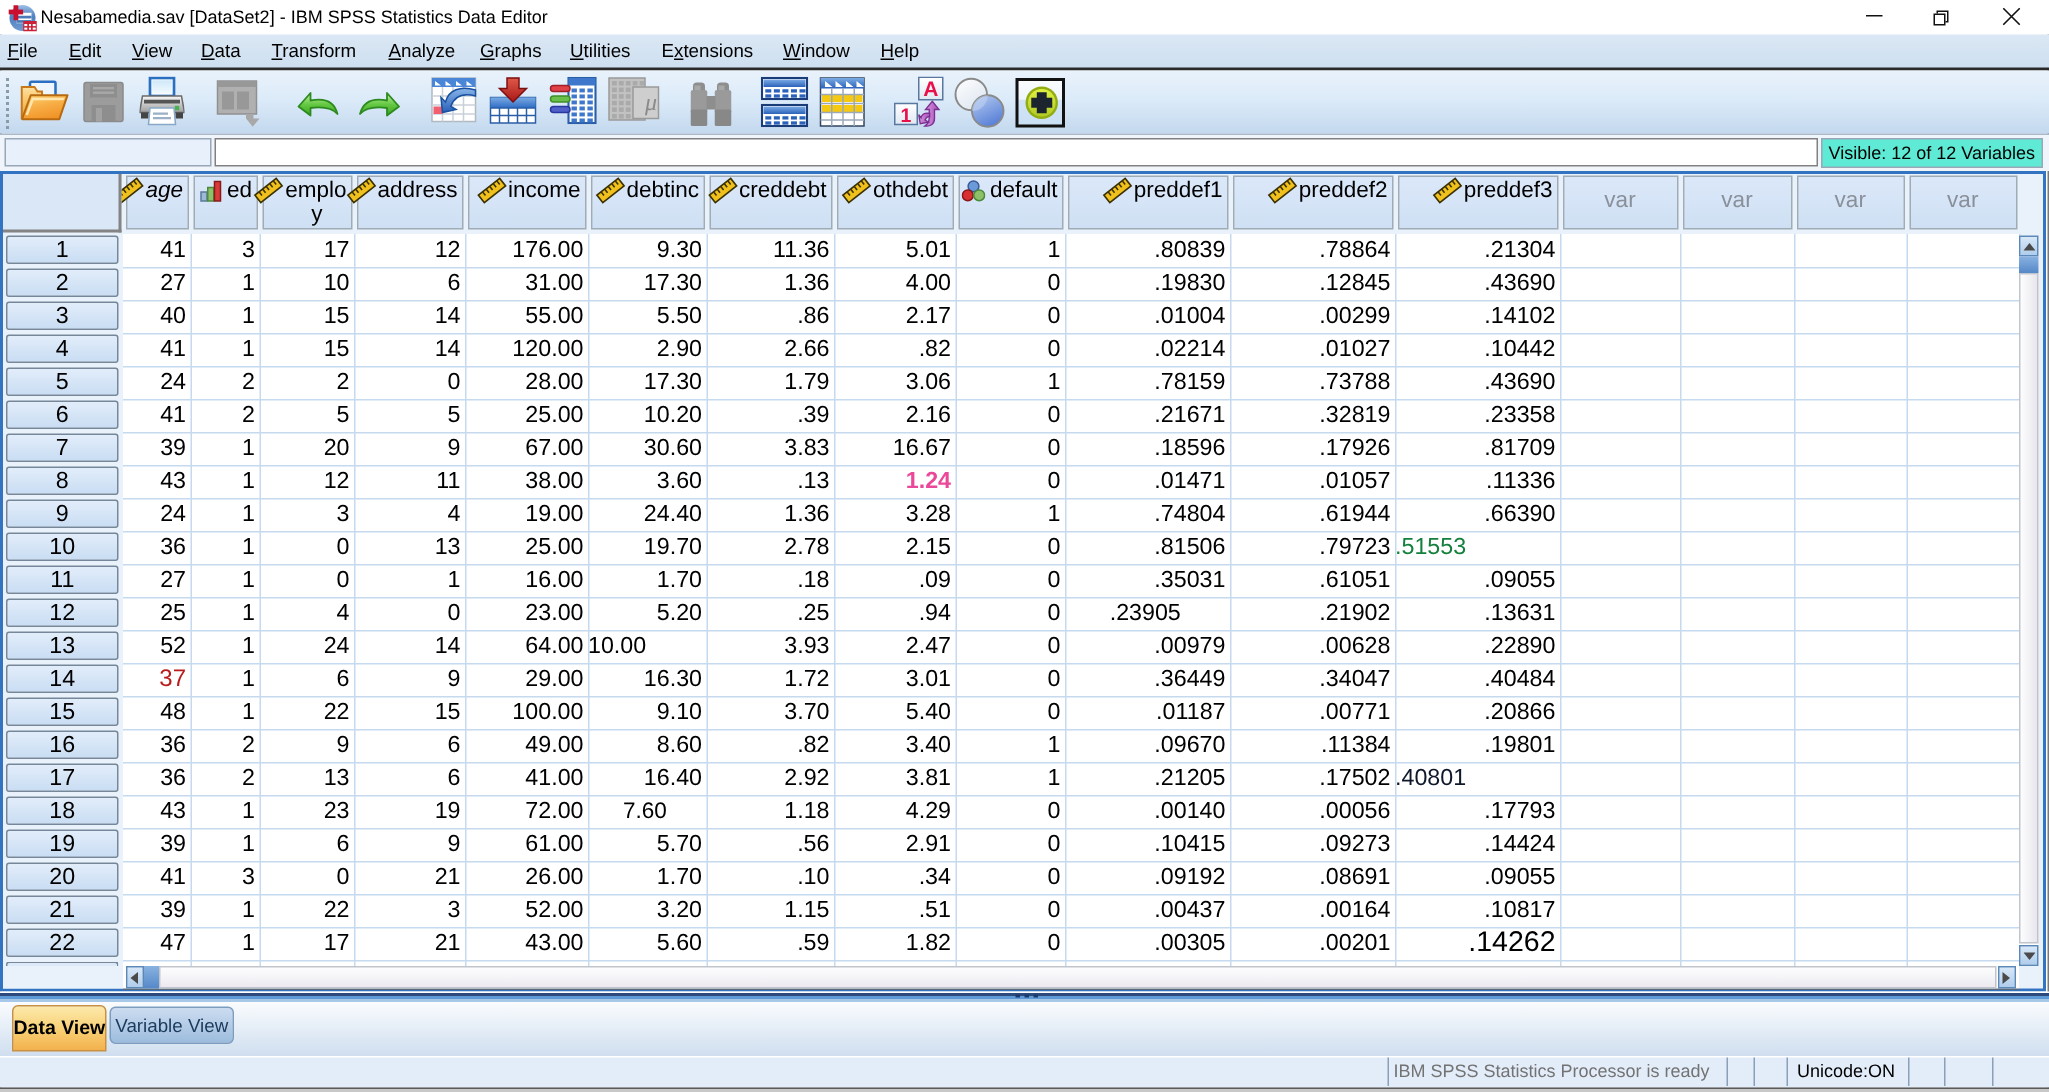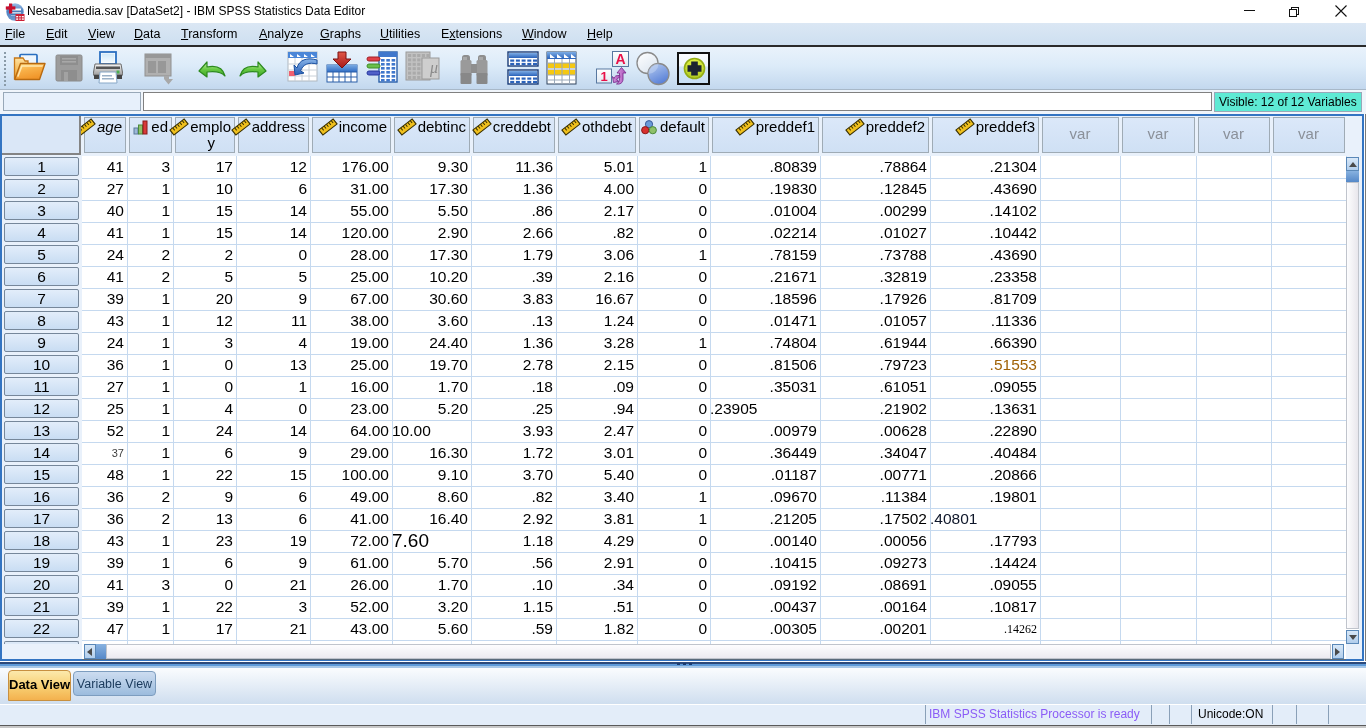--- a/index.html
+++ b/index.html
@@ -710,21 +710,21 @@
 <div class="abs" style="left:710px;top:288px;width:107px;height:22px;font-size:15.5px;color:#000;text-align:right;line-height:22px;">.18596</div>
 <div class="abs" style="left:820px;top:288px;width:107px;height:22px;font-size:15.5px;color:#000;text-align:right;line-height:22px;">.17926</div>
 <div class="abs" style="left:930px;top:288px;width:107px;height:22px;font-size:15.5px;color:#000;text-align:right;line-height:22px;">.81709</div>
 <div class="abs" style="left:82px;top:310px;width:42px;height:22px;font-size:15.5px;color:#000;text-align:right;line-height:22px;">43</div>
 <div class="abs" style="left:127px;top:310px;width:43px;height:22px;font-size:15.5px;color:#000;text-align:right;line-height:22px;">1</div>
 <div class="abs" style="left:173px;top:310px;width:60px;height:22px;font-size:15.5px;color:#000;text-align:right;line-height:22px;">12</div>
 <div class="abs" style="left:236px;top:310px;width:71px;height:22px;font-size:15.5px;color:#000;text-align:right;line-height:22px;">11</div>
 <div class="abs" style="left:310px;top:310px;width:79px;height:22px;font-size:15.5px;color:#000;text-align:right;line-height:22px;">38.00</div>
 <div class="abs" style="left:392px;top:310px;width:76px;height:22px;font-size:15.5px;color:#000;text-align:right;line-height:22px;">3.60</div>
 <div class="abs" style="left:471px;top:310px;width:82px;height:22px;font-size:15.5px;color:#000;text-align:right;line-height:22px;">.13</div>
-<div class="abs" style="left:556px;top:310px;width:78px;height:22px;font-size:15.5px;color:#000000;text-align:right;line-height:22px;">1.24</div>
+<div class="abs" style="left:556px;top:310px;width:78px;height:22px;font-size:15.5px;color:#ec4899;text-align:right;line-height:22px;font-weight:bold;">1.24</div>
 <div class="abs" style="left:637px;top:310px;width:70px;height:22px;font-size:15.5px;color:#000;text-align:right;line-height:22px;">0</div>
 <div class="abs" style="left:710px;top:310px;width:107px;height:22px;font-size:15.5px;color:#000;text-align:right;line-height:22px;">.01471</div>
 <div class="abs" style="left:820px;top:310px;width:107px;height:22px;font-size:15.5px;color:#000;text-align:right;line-height:22px;">.01057</div>
 <div class="abs" style="left:930px;top:310px;width:107px;height:22px;font-size:15.5px;color:#000;text-align:right;line-height:22px;">.11336</div>
 <div class="abs" style="left:82px;top:332px;width:42px;height:22px;font-size:15.5px;color:#000;text-align:right;line-height:22px;">24</div>
 <div class="abs" style="left:127px;top:332px;width:43px;height:22px;font-size:15.5px;color:#000;text-align:right;line-height:22px;">1</div>
 <div class="abs" style="left:173px;top:332px;width:60px;height:22px;font-size:15.5px;color:#000;text-align:right;line-height:22px;">3</div>
 <div class="abs" style="left:236px;top:332px;width:71px;height:22px;font-size:15.5px;color:#000;text-align:right;line-height:22px;">4</div>
 <div class="abs" style="left:310px;top:332px;width:79px;height:22px;font-size:15.5px;color:#000;text-align:right;line-height:22px;">19.00</div>
 <div class="abs" style="left:392px;top:332px;width:76px;height:22px;font-size:15.5px;color:#000;text-align:right;line-height:22px;">24.40</div>
@@ -738,21 +738,21 @@
 <div class="abs" style="left:127px;top:354px;width:43px;height:22px;font-size:15.5px;color:#000;text-align:right;line-height:22px;">1</div>
 <div class="abs" style="left:173px;top:354px;width:60px;height:22px;font-size:15.5px;color:#000;text-align:right;line-height:22px;">0</div>
 <div class="abs" style="left:236px;top:354px;width:71px;height:22px;font-size:15.5px;color:#000;text-align:right;line-height:22px;">13</div>
 <div class="abs" style="left:310px;top:354px;width:79px;height:22px;font-size:15.5px;color:#000;text-align:right;line-height:22px;">25.00</div>
 <div class="abs" style="left:392px;top:354px;width:76px;height:22px;font-size:15.5px;color:#000;text-align:right;line-height:22px;">19.70</div>
 <div class="abs" style="left:471px;top:354px;width:82px;height:22px;font-size:15.5px;color:#000;text-align:right;line-height:22px;">2.78</div>
 <div class="abs" style="left:556px;top:354px;width:78px;height:22px;font-size:15.5px;color:#000;text-align:right;line-height:22px;">2.15</div>
 <div class="abs" style="left:637px;top:354px;width:70px;height:22px;font-size:15.5px;color:#000;text-align:right;line-height:22px;">0</div>
 <div class="abs" style="left:710px;top:354px;width:107px;height:22px;font-size:15.5px;color:#000;text-align:right;line-height:22px;">.81506</div>
 <div class="abs" style="left:820px;top:354px;width:107px;height:22px;font-size:15.5px;color:#000;text-align:right;line-height:22px;">.79723</div>
-<div class="abs" style="left:930px;top:354px;width:107px;height:22px;font-size:15.5px;color:#a16207;text-align:right;line-height:22px;">.51553</div>
+<div class="abs" style="left:930px;top:354px;width:107px;height:22px;font-size:15.5px;color:#15803d;line-height:22px;">.51553</div>
 <div class="abs" style="left:82px;top:376px;width:42px;height:22px;font-size:15.5px;color:#000;text-align:right;line-height:22px;">27</div>
 <div class="abs" style="left:127px;top:376px;width:43px;height:22px;font-size:15.5px;color:#000;text-align:right;line-height:22px;">1</div>
 <div class="abs" style="left:173px;top:376px;width:60px;height:22px;font-size:15.5px;color:#000;text-align:right;line-height:22px;">0</div>
 <div class="abs" style="left:236px;top:376px;width:71px;height:22px;font-size:15.5px;color:#000;text-align:right;line-height:22px;">1</div>
 <div class="abs" style="left:310px;top:376px;width:79px;height:22px;font-size:15.5px;color:#000;text-align:right;line-height:22px;">16.00</div>
 <div class="abs" style="left:392px;top:376px;width:76px;height:22px;font-size:15.5px;color:#000;text-align:right;line-height:22px;">1.70</div>
 <div class="abs" style="left:471px;top:376px;width:82px;height:22px;font-size:15.5px;color:#000;text-align:right;line-height:22px;">.18</div>
 <div class="abs" style="left:556px;top:376px;width:78px;height:22px;font-size:15.5px;color:#000;text-align:right;line-height:22px;">.09</div>
 <div class="abs" style="left:637px;top:376px;width:70px;height:22px;font-size:15.5px;color:#000;text-align:right;line-height:22px;">0</div>
 <div class="abs" style="left:710px;top:376px;width:107px;height:22px;font-size:15.5px;color:#000;text-align:right;line-height:22px;">.35031</div>
@@ -760,36 +760,36 @@
 <div class="abs" style="left:930px;top:376px;width:107px;height:22px;font-size:15.5px;color:#000;text-align:right;line-height:22px;">.09055</div>
 <div class="abs" style="left:82px;top:398px;width:42px;height:22px;font-size:15.5px;color:#000;text-align:right;line-height:22px;">25</div>
 <div class="abs" style="left:127px;top:398px;width:43px;height:22px;font-size:15.5px;color:#000;text-align:right;line-height:22px;">1</div>
 <div class="abs" style="left:173px;top:398px;width:60px;height:22px;font-size:15.5px;color:#000;text-align:right;line-height:22px;">4</div>
 <div class="abs" style="left:236px;top:398px;width:71px;height:22px;font-size:15.5px;color:#000;text-align:right;line-height:22px;">0</div>
 <div class="abs" style="left:310px;top:398px;width:79px;height:22px;font-size:15.5px;color:#000;text-align:right;line-height:22px;">23.00</div>
 <div class="abs" style="left:392px;top:398px;width:76px;height:22px;font-size:15.5px;color:#000;text-align:right;line-height:22px;">5.20</div>
 <div class="abs" style="left:471px;top:398px;width:82px;height:22px;font-size:15.5px;color:#000;text-align:right;line-height:22px;">.25</div>
 <div class="abs" style="left:556px;top:398px;width:78px;height:22px;font-size:15.5px;color:#000;text-align:right;line-height:22px;">.94</div>
 <div class="abs" style="left:637px;top:398px;width:70px;height:22px;font-size:15.5px;color:#000;text-align:right;line-height:22px;">0</div>
-<div class="abs" style="left:710px;top:398px;width:107px;height:22px;font-size:15.5px;color:#000;text-align:left;line-height:22px;">.23905</div>
+<div class="abs" style="left:710px;top:398px;width:107px;height:22px;font-size:15.5px;color:#000;text-align:center;line-height:22px;">.23905</div>
 <div class="abs" style="left:820px;top:398px;width:107px;height:22px;font-size:15.5px;color:#000;text-align:right;line-height:22px;">.21902</div>
 <div class="abs" style="left:930px;top:398px;width:107px;height:22px;font-size:15.5px;color:#000;text-align:right;line-height:22px;">.13631</div>
 <div class="abs" style="left:82px;top:420px;width:42px;height:22px;font-size:15.5px;color:#000;text-align:right;line-height:22px;">52</div>
 <div class="abs" style="left:127px;top:420px;width:43px;height:22px;font-size:15.5px;color:#000;text-align:right;line-height:22px;">1</div>
 <div class="abs" style="left:173px;top:420px;width:60px;height:22px;font-size:15.5px;color:#000;text-align:right;line-height:22px;">24</div>
 <div class="abs" style="left:236px;top:420px;width:71px;height:22px;font-size:15.5px;color:#000;text-align:right;line-height:22px;">14</div>
 <div class="abs" style="left:310px;top:420px;width:79px;height:22px;font-size:15.5px;color:#000;text-align:right;line-height:22px;">64.00</div>
 <div class="abs" style="left:392px;top:420px;width:76px;height:22px;font-size:15.5px;color:#000;text-align:left;line-height:22px;">10.00</div>
 <div class="abs" style="left:471px;top:420px;width:82px;height:22px;font-size:15.5px;color:#000;text-align:right;line-height:22px;">3.93</div>
 <div class="abs" style="left:556px;top:420px;width:78px;height:22px;font-size:15.5px;color:#000;text-align:right;line-height:22px;">2.47</div>
 <div class="abs" style="left:637px;top:420px;width:70px;height:22px;font-size:15.5px;color:#000;text-align:right;line-height:22px;">0</div>
 <div class="abs" style="left:710px;top:420px;width:107px;height:22px;font-size:15.5px;color:#000;text-align:right;line-height:22px;">.00979</div>
 <div class="abs" style="left:820px;top:420px;width:107px;height:22px;font-size:15.5px;color:#000;text-align:right;line-height:22px;">.00628</div>
 <div class="abs" style="left:930px;top:420px;width:107px;height:22px;font-size:15.5px;color:#000;text-align:right;line-height:22px;">.22890</div>
-<div class="abs" style="left:82px;top:442px;width:42px;height:22px;font-size:11px;color:#404040;text-align:right;line-height:22px;">37</div>
+<div class="abs" style="left:82px;top:442px;width:42px;height:22px;font-size:16px;color:#b91c1c;text-align:right;line-height:22px;">37</div>
 <div class="abs" style="left:127px;top:442px;width:43px;height:22px;font-size:15.5px;color:#000;text-align:right;line-height:22px;">1</div>
 <div class="abs" style="left:173px;top:442px;width:60px;height:22px;font-size:15.5px;color:#000;text-align:right;line-height:22px;">6</div>
 <div class="abs" style="left:236px;top:442px;width:71px;height:22px;font-size:15.5px;color:#000;text-align:right;line-height:22px;">9</div>
 <div class="abs" style="left:310px;top:442px;width:79px;height:22px;font-size:15.5px;color:#000;text-align:right;line-height:22px;">29.00</div>
 <div class="abs" style="left:392px;top:442px;width:76px;height:22px;font-size:15.5px;color:#000;text-align:right;line-height:22px;">16.30</div>
 <div class="abs" style="left:471px;top:442px;width:82px;height:22px;font-size:15.5px;color:#000;text-align:right;line-height:22px;">1.72</div>
 <div class="abs" style="left:556px;top:442px;width:78px;height:22px;font-size:15.5px;color:#000;text-align:right;line-height:22px;padding-left:34px;">3.01</div>
 <div class="abs" style="left:637px;top:442px;width:70px;height:22px;font-size:15.5px;color:#000;text-align:right;line-height:22px;">0</div>
 <div class="abs" style="left:710px;top:442px;width:107px;height:22px;font-size:15.5px;color:#000;text-align:right;line-height:22px;">.36449</div>
 <div class="abs" style="left:820px;top:442px;width:107px;height:22px;font-size:15.5px;color:#000;text-align:right;line-height:22px;">.34047</div>
@@ -828,21 +828,21 @@
 <div class="abs" style="left:556px;top:508px;width:78px;height:22px;font-size:15.5px;color:#000;text-align:right;line-height:22px;">3.81</div>
 <div class="abs" style="left:637px;top:508px;width:70px;height:22px;font-size:15.5px;color:#000;text-align:right;line-height:22px;">1</div>
 <div class="abs" style="left:710px;top:508px;width:107px;height:22px;font-size:15.5px;color:#000;text-align:right;line-height:22px;">.21205</div>
 <div class="abs" style="left:820px;top:508px;width:107px;height:22px;font-size:15.5px;color:#000;text-align:right;line-height:22px;">.17502</div>
 <div class="abs" style="left:930px;top:508px;width:107px;height:22px;font-size:15.5px;color:#0f172a;text-align:left;line-height:22px;">.40801</div>
 <div class="abs" style="left:82px;top:530px;width:42px;height:22px;font-size:15.5px;color:#000;text-align:right;line-height:22px;">43</div>
 <div class="abs" style="left:127px;top:530px;width:43px;height:22px;font-size:15.5px;color:#000;text-align:right;line-height:22px;">1</div>
 <div class="abs" style="left:173px;top:530px;width:60px;height:22px;font-size:15.5px;color:#000;text-align:right;line-height:22px;">23</div>
 <div class="abs" style="left:236px;top:530px;width:71px;height:22px;font-size:15.5px;color:#000;text-align:right;line-height:22px;">19</div>
 <div class="abs" style="left:310px;top:530px;width:79px;height:22px;font-size:15.5px;color:#000;text-align:right;line-height:22px;">72.00</div>
-<div class="abs" style="left:392px;top:530px;width:76px;height:22px;font-size:19px;color:#000;text-align:left;line-height:22px;">7.60</div>
+<div class="abs" style="left:392px;top:530px;width:76px;height:22px;font-size:15px;color:#000;text-align:center;line-height:22px;">7.60</div>
 <div class="abs" style="left:471px;top:530px;width:82px;height:22px;font-size:15.5px;color:#000;text-align:right;line-height:22px;">1.18</div>
 <div class="abs" style="left:556px;top:530px;width:78px;height:22px;font-size:15.5px;color:#000;text-align:right;line-height:22px;">4.29</div>
 <div class="abs" style="left:637px;top:530px;width:70px;height:22px;font-size:15.5px;color:#000;text-align:right;line-height:22px;">0</div>
 <div class="abs" style="left:710px;top:530px;width:107px;height:22px;font-size:15.5px;color:#000;text-align:right;line-height:22px;">.00140</div>
 <div class="abs" style="left:820px;top:530px;width:107px;height:22px;font-size:15.5px;color:#000;text-align:right;line-height:22px;">.00056</div>
 <div class="abs" style="left:930px;top:530px;width:107px;height:22px;font-size:15.5px;color:#000;text-align:right;line-height:22px;">.17793</div>
 <div class="abs" style="left:82px;top:552px;width:42px;height:22px;font-size:15.5px;color:#000;text-align:right;line-height:22px;">39</div>
 <div class="abs" style="left:127px;top:552px;width:43px;height:22px;font-size:15.5px;color:#000;text-align:right;line-height:22px;">1</div>
 <div class="abs" style="left:173px;top:552px;width:60px;height:22px;font-size:15.5px;color:#000;text-align:right;line-height:22px;">6</div>
 <div class="abs" style="left:236px;top:552px;width:71px;height:22px;font-size:15.5px;color:#000;text-align:right;line-height:22px;">9</div>
@@ -882,21 +882,21 @@
 <div class="abs" style="left:127px;top:618px;width:43px;height:22px;font-size:15.5px;color:#000;text-align:right;line-height:22px;">1</div>
 <div class="abs" style="left:173px;top:618px;width:60px;height:22px;font-size:15.5px;color:#000;text-align:right;line-height:22px;">17</div>
 <div class="abs" style="left:236px;top:618px;width:71px;height:22px;font-size:15.5px;color:#000;text-align:right;line-height:22px;">21</div>
 <div class="abs" style="left:310px;top:618px;width:79px;height:22px;font-size:15.5px;color:#000;text-align:right;line-height:22px;">43.00</div>
 <div class="abs" style="left:392px;top:618px;width:76px;height:22px;font-size:15.5px;color:#000;text-align:right;line-height:22px;">5.60</div>
 <div class="abs" style="left:471px;top:618px;width:82px;height:22px;font-size:15.5px;color:#000;text-align:right;line-height:22px;">.59</div>
 <div class="abs" style="left:556px;top:618px;width:78px;height:22px;font-size:15.5px;color:#000;text-align:right;line-height:22px;">1.82</div>
 <div class="abs" style="left:637px;top:618px;width:70px;height:22px;font-size:15.5px;color:#000;text-align:right;line-height:22px;">0</div>
 <div class="abs" style="left:710px;top:618px;width:107px;height:22px;font-size:15.5px;color:#000;text-align:right;line-height:22px;">.00305</div>
 <div class="abs" style="left:820px;top:618px;width:107px;height:22px;font-size:15.5px;color:#000;text-align:right;line-height:22px;">.00201</div>
-<div class="abs" style="left:930px;top:618px;width:107px;height:22px;font-size:12px;color:#000;text-align:right;line-height:22px;font-family:Liberation Serif, serif;">.14262</div>
+<div class="abs" style="left:930px;top:618px;width:107px;height:22px;font-size:19px;color:#000;text-align:right;line-height:22px;">.14262</div>
 <div class="abs" style="left:82px;top:644px;width:1264px;height:16px;background:#fff;border-bottom:1px solid #5a6a7a;"></div>
 <div class="abs" style="left:84px;top:644px;width:12px;height:15px;background:linear-gradient(#d8e8f8,#b0cdec);border:1px solid #5a88b8;"></div>
 <svg class="abs" style="left:86px;top:648px" width="7" height="8" viewBox="0 0 7 8">
     <path d="M6 0 L1 4 L6 8 Z" fill="#4a4a4a"></path>
   </svg>
 <div class="abs" style="left:96px;top:644px;width:10px;height:15px;background:linear-gradient(#88b2e0,#5588c8);"></div>
 <div class="abs" style="left:106px;top:644px;width:1225px;height:15px;background:linear-gradient(#fdfdfe,#eceaf0);border:1px solid #c0c4cc;"></div>
 <div class="abs" style="left:1332px;top:644px;width:12px;height:15px;background:linear-gradient(#d8e8f8,#b0cdec);border:1px solid #5a88b8;"></div>
 <svg class="abs" style="left:1334px;top:648px" width="7" height="8" viewBox="0 0 7 8">
     <path d="M1 0 L6 4 L1 8 Z" fill="#4a4a4a"></path>
@@ -923,14 +923,14 @@
 <div class="abs" style="left:8px;top:670px;width:63px;height:31px;background:linear-gradient(#fce9ac 0%,#f8cf72 55%,#f3b14e 100%);border:1px solid #c89040;border-radius:4px 4px 0 0;font-size:13px;font-weight:bold;color:#000;text-align:center;line-height:28px;white-space:nowrap;">Data View</div>
 <div class="abs" style="left:73px;top:671px;width:83px;height:25px;background:linear-gradient(#ccdcf0,#9cbcdd);border:1px solid #7d9dbf;border-radius:4px;font-size:12.5px;color:#1a3a5c;text-align:center;line-height:24px;white-space:nowrap;">Variable View</div>
 <div class="abs" style="left:0;top:704px;width:1366px;height:21px;background:#e3edf9;border-top:1px solid #fff;"></div>
 <div class="abs" style="left:925px;top:705px;width:1px;height:19px;background:#8aa0b8;"></div>
 <div class="abs" style="left:1151px;top:705px;width:1px;height:19px;background:#8aa0b8;"></div>
 <div class="abs" style="left:1169px;top:705px;width:1px;height:19px;background:#8aa0b8;"></div>
 <div class="abs" style="left:1191px;top:705px;width:1px;height:19px;background:#8aa0b8;"></div>
 <div class="abs" style="left:1272px;top:705px;width:1px;height:19px;background:#8aa0b8;"></div>
 <div class="abs" style="left:1296px;top:705px;width:1px;height:19px;background:#8aa0b8;"></div>
 <div class="abs" style="left:1328px;top:705px;width:1px;height:19px;background:#8aa0b8;"></div>
-<div class="abs" style="left:929px;top:707px;font-size:12px;color:#8b5cf6;white-space:nowrap;">IBM SPSS Statistics Processor is ready</div>
+<div class="abs" style="left:929px;top:707px;font-size:12px;color:#737373;white-space:nowrap;">IBM SPSS Statistics Processor is ready</div>
 <div class="abs" style="left:1198px;top:707px;font-size:12px;color:#000;white-space:nowrap;">Unicode:ON</div>
 <div class="abs" style="left:0;top:725px;width:1366px;height:3px;background:#c8c8c8;border-top:1px solid #5a5a5a;"></div>
 </body></html>

